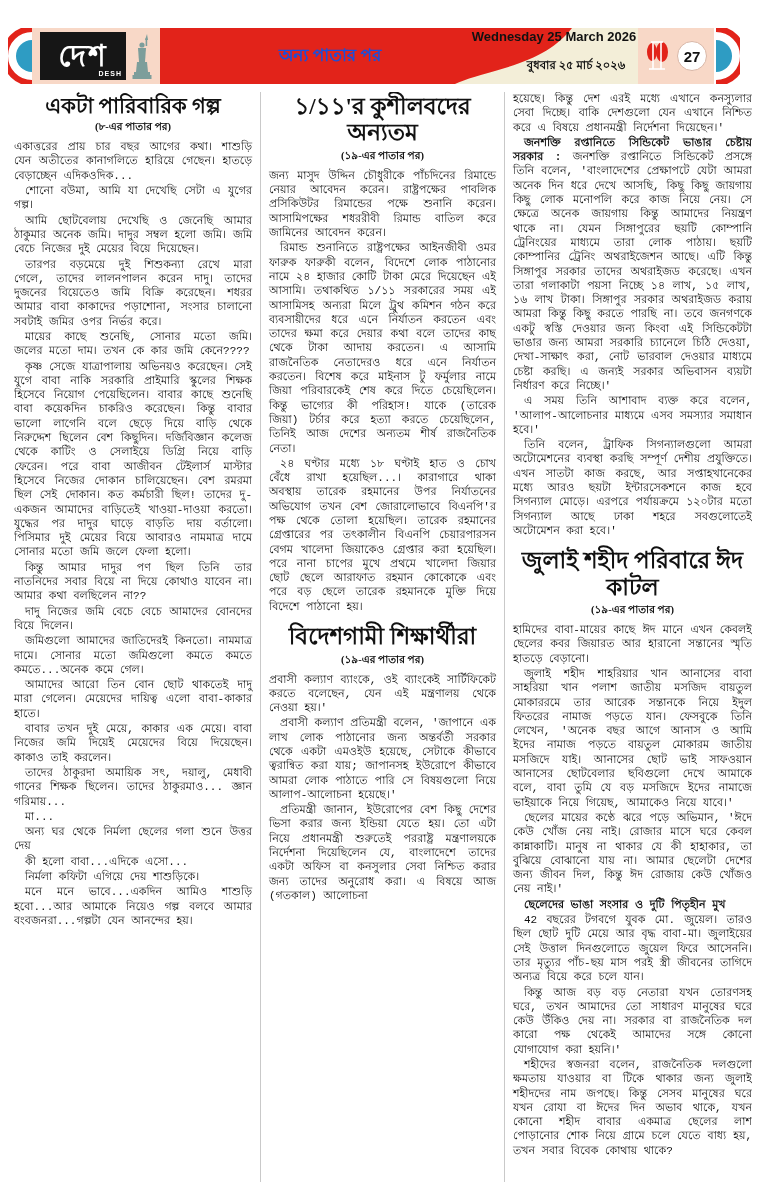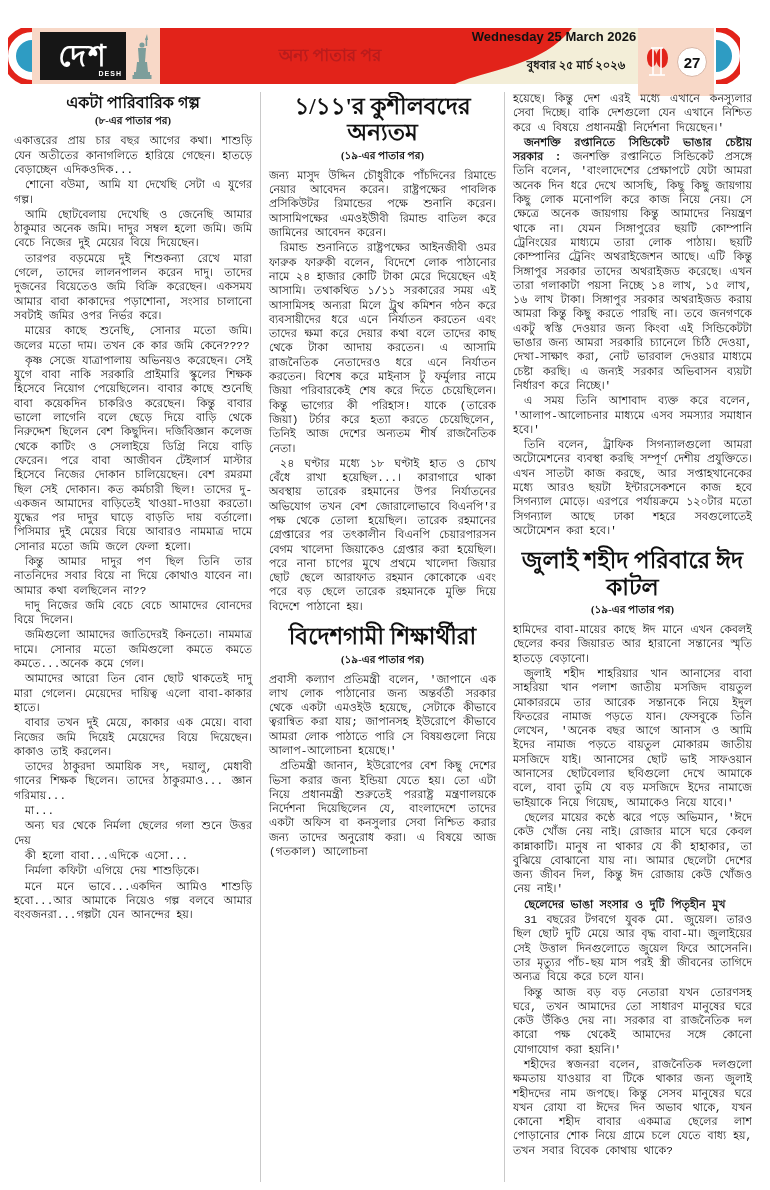--- a/index.html
+++ b/index.html
@@ -21,41 +21,41 @@
   .panel-pink-left{position:absolute;left:24px;top:0;width:128px;height:56px;background:var(--pink);display:flex;align-items:center;}
   .logo-box{width:86px;height:48px;background:#161616;margin-left:8px;position:relative;display:flex;align-items:center;justify-content:center;}
   .logo-bn{color:#fff;font-weight:bold;font-size:30px;line-height:1;letter-spacing:2px;font-family:"Liberation Serif",serif;}
   .logo-en{position:absolute;right:4px;bottom:3px;color:#fff;font-size:7px;font-weight:bold;font-family:"Liberation Sans",sans-serif;letter-spacing:1px;}
   .statue{margin-left:6px;}
   .banner-base{position:absolute;left:152px;top:0;width:496px;height:56px;background:var(--cream);}
   .banner-red-svg{position:absolute;left:152px;top:0;width:412px;height:56px;}
   .banner-label{
     position:absolute;left:152px;top:0;width:340px;height:56px;
     display:flex;align-items:center;justify-content:center;
-    color:#b91c1c;font-size:17px;font-weight:bold;
+    color:#1d4ed8;font-size:17px;font-weight:bold;
   }
   .date-block{position:absolute;left:455px;top:0;width:182px;height:48px;
     display:flex;flex-direction:column;align-items:center;justify-content:center;gap:13px;}
   .date-en{font-size:13px;font-weight:bold;font-family:"Liberation Sans",sans-serif;}
   .date-bn{font-size:11.5px;font-weight:bold;margin-left:44px;}
-  .panel-pink-right{position:absolute;left:630px;top:0;width:76px;height:68px;background:var(--pink);
+  .panel-pink-right{position:absolute;left:630px;top:0;width:76px;height:56px;background:var(--pink);
     display:flex;align-items:center;justify-content:center;gap:6px;}
   .page-number-circle{
     width:30px;height:30px;border-radius:50%;background:#fff;border:1.5px solid #d9b7a7;
     display:flex;align-items:center;justify-content:center;
     font-size:15px;font-weight:bold;font-family:"Liberation Sans",sans-serif;
   }
   
   .content{position:absolute;top:92px;left:14px;right:14px;bottom:8px;display:flex;}
   .col{overflow:hidden;}
   .col-1{width:246px;padding-right:8px;}
   .col-2{width:244px;border-left:1px solid var(--rule);padding:0 8px;}
   .col-3{width:248px;border-left:1px solid var(--rule);padding-left:8px;}
   .article{margin-bottom:10px;}
-  .article-title{font-size:16px;font-weight:bold;text-align:center;line-height:1.15;margin:2px 0 1px;}
+  .article-title{font-size:21px;font-weight:bold;text-align:center;line-height:1.15;margin:2px 0 1px;}
   .article-title.big{font-size:23px;}
   .continuation-note{font-size:10.5px;font-weight:bold;text-align:center;margin:1px 0 4px;}
   .article-body .para{
     font-size:11px;line-height:1.3;text-align:justify;margin:0 0 1px;
     word-break:normal;
     font-family:Liberation Mono, monospace;
   }
   .article-body .para + .para{text-indent:11px;}
   .article-body b{font-weight:bold;}
 </style>
@@ -125,21 +125,21 @@
   <div class="content">
 
     <div class="col col-1">
       <div class="article">
         <h2 class="article-title">একটা পারিবারিক গল্প</h2>
         <div class="continuation-note">(৮-এর পাতার পর)</div>
         <div class="article-body">
             <p class="para">একাত্তরের প্রায় চার বছর আগের কথা। শাশুড়ি যেন অতীতের কানাগলিতে হারিয়ে গেছেন। হাতড়ে বেড়াচ্ছেন এদিকওদিক...</p>
             <p class="para">শোনো বউমা, আমি যা দেখেছি সেটা এ যুগের গল্প।</p>
             <p class="para">আমি ছোটবেলায় দেখেছি ও জেনেছি আমার ঠাকুমার অনেক জমি। দাদুর সম্বল হলো জমি। জমি বেচে নিজের দুই মেয়ের বিয়ে দিয়েছেন।</p>
-            <p class="para">তারপর বড়মেয়ে দুই শিশুকন্যা রেখে মারা গেলে, তাদের লালনপালন করেন দাদু। তাদের দুজনের বিয়েতেও জমি বিক্রি করেছেন। একসময আমার বাবা কাকাদের পড়াশোনা, সংসার চালানো সবটাই জমির ওপর নির্ভর করে।</p>
+            <p class="para">তারপর বড়মেয়ে দুই শিশুকন্যা রেখে মারা গেলে, তাদের লালনপালন করেন দাদু। তাদের দুজনের বিয়েতেও জমি বিক্রি করেছেন। শধরর আমার বাবা কাকাদের পড়াশোনা, সংসার চালানো সবটাই জমির ওপর নির্ভর করে।</p>
             <p class="para">মায়ের কাছে শুনেছি, সোনার মতো জমি। জলের মতো দাম। তখন কে কার জমি কেনে????</p>
             <p class="para">কৃষ্ণ সেজে যাত্রাপালায় অভিনয়ও করেছেন। সেই যুগে বাবা নাকি সরকারি প্রাইমারি স্কুলের শিক্ষক হিসেবে নিয়োগ পেয়েছিলেন। বাবার কাছে শুনেছি বাবা কয়েকদিন চাকরিও করেছেন। কিন্তু বাবার ভালো লাগেনি বলে ছেড়ে দিয়ে বাড়ি থেকে নিরুদ্দেশ ছিলেন বেশ কিছুদিন। দর্জিবিজ্ঞান কলেজ থেকে কাটিং ও সেলাইয়ে ডিগ্রি নিয়ে বাড়ি ফেরেন। পরে বাবা আজীবন টেইলার্স মাস্টার হিসেবে নিজের দোকান চালিয়েছেন। বেশ রমরমা ছিল সেই দোকান। কত কর্মচারী ছিল! তাদের দু-একজন আমাদের বাড়িতেই খাওয়া-দাওয়া করতো। যুদ্ধের পর দাদুর ঘাড়ে বাড়তি দায় বর্তালো। পিসিমার দুই মেয়ের বিয়ে আবারও নামমাত্র দামে সোনার মতো জমি জলে ফেলা হলো।</p>
             <p class="para">কিন্তু আমার দাদুর পণ ছিল তিনি তার নাতনিদের সবার বিয়ে না দিয়ে কোথাও যাবেন না। আমার কথা বলছিলেন না??</p>
             <p class="para">দাদু নিজের জমি বেচে বেচে আমাদের বোনদের বিয়ে দিলেন।</p>
             <p class="para">জমিগুলো আমাদের জাতিদেরই কিনতো। নামমাত্র দামে। সোনার মতো জমিগুলো কমতে কমতে কমতে...অনেক কমে গেল।</p>
             <p class="para">আমাদের আরো তিন বোন ছোট থাকতেই দাদু মারা গেলেন। মেয়েদের দায়িত্ব এলো বাবা-কাকার হাতে।</p>
             <p class="para">বাবার তখন দুই মেয়ে, কাকার এক মেয়ে। বাবা নিজের জমি দিয়েই মেয়েদের বিয়ে দিয়েছেন। কাকাও তাই করলেন।</p>
             <p class="para">তাদের ঠাকুরদা অমায়িক সৎ, দয়ালু, মেধাবী গানের শিক্ষক ছিলেন। তাদের ঠাকুরমাও... জ্ঞান গরিমায়...</p>
             <p class="para">মা...</p>
             <p class="para">অন্য ঘর থেকে নির্মলা ছেলের গলা শুনে উত্তর দেয়</p>
@@ -148,29 +148,30 @@
             <p class="para">মনে মনে ভাবে...একদিন আমিও শাশুড়ি হবো...আর আমাকে নিয়েও গল্প বলবে আমার বংবজনরা...গল্পটা যেন আনন্দের হয়।</p>
           </div>
       </div>
     </div>
 
     <div class="col col-2">
       <div class="article">
         <h2 class="article-title big">১/১১'র কুশীলবদের অন্যতম</h2>
         <div class="continuation-note">(১৯-এর পাতার পর)</div>
         <div class="article-body">
-            <p class="para">জন্য মাসুদ উদ্দিন চৌধুরীকে পাঁচদিনের রিমান্ডে নেয়ার আবেদন করেন। রাষ্ট্রপক্ষের পাবলিক প্রসিকিউটর রিমান্ডের পক্ষে শুনানি করেন। আসামিপক্ষের এমওইউীবী রিমান্ড বাতিল করে জামিনের আবেদন করেন।</p>
+            <p class="para">জন্য মাসুদ উদ্দিন চৌধুরীকে পাঁচদিনের রিমান্ডে নেয়ার আবেদন করেন। রাষ্ট্রপক্ষের পাবলিক প্রসিকিউটর রিমান্ডের পক্ষে শুনানি করেন। আসামিপক্ষের শধররীবী রিমান্ড বাতিল করে জামিনের আবেদন করেন।</p>
             <p class="para">রিমান্ড শুনানিতে রাষ্ট্রপক্ষের আইনজীবী ওমর ফারুক ফারুকী বলেন, বিদেশে লোক পাঠানোর নামে ২৪ হাজার কোটি টাকা মেরে দিয়েছেন এই আসামি। তথাকথিত ১/১১ সরকারের সময় এই আসামিসহ অন্যরা মিলে ট্রুথ কমিশন গঠন করে ব্যবসায়ীদের ধরে এনে নির্যাতন করতেন এবং তাদের ক্ষমা করে দেয়ার কথা বলে তাদের কাছ থেকে টাকা আদায় করতেন। এ আসামি রাজনৈতিক নেতাদেরও ধরে এনে নির্যাতন করতেন। বিশেষ করে মাইনাস টু ফর্মুলার নামে জিয়া পরিবারকেই শেষ করে দিতে চেয়েছিলেন। কিন্তু ভাগ্যের কী পরিহাস! যাকে (তারেক জিয়া) টর্চার করে হত্যা করতে চেয়েছিলেন, তিনিই আজ দেশের অন্যতম শীর্ষ রাজনৈতিক নেতা।</p>
             <p class="para">২৪ ঘণ্টার মধ্যে ১৮ ঘণ্টাই হাত ও চোখ বেঁধে রাখা হয়েছিল...। কারাগারে থাকা অবস্থায় তারেক রহমানের উপর নির্যাতনের অভিযোগ তখন বেশ জোরালোভাবে বিএনপি'র পক্ষ থেকে তোলা হয়েছিল। তারেক রহমানের গ্রেপ্তারের পর তৎকালীন বিএনপি চেয়ারপারসন বেগম খালেদা জিয়াকেও গ্রেপ্তার করা হয়েছিল। পরে নানা চাপের মুখে প্রথমে খালেদা জিয়ার ছোট ছেলে আরাফাত রহমান কোকোকে এবং পরে বড় ছেলে তারেক রহমানকে মুক্তি দিয়ে বিদেশে পাঠানো হয়।</p>
           </div>
       </div>
       <div class="article">
         <h2 class="article-title big">বিদেশগামী শিক্ষার্থীরা</h2>
         <div class="continuation-note">(১৯-এর পাতার পর)</div>
         <div class="article-body">
+            <p class="para">প্রবাসী কল্যাণ ব্যাংকে, ওই ব্যাংকেই সার্টিফিকেট করতে বলেছেন, যেন এই মন্ত্রণালয় থেকে নেওয়া হয়।'</p>
             <p class="para">প্রবাসী কল্যাণ প্রতিমন্ত্রী বলেন, 'জাপানে এক লাখ লোক পাঠানোর জন্য অন্তর্বর্তী সরকার থেকে একটা এমওইউ হয়েছে, সেটাকে কীভাবে ত্বরান্বিত করা যায়; জাপানসহ ইউরোপে কীভাবে আমরা লোক পাঠাতে পারি সে বিষয়গুলো নিয়ে আলাপ-আলোচনা হয়েছে।'</p>
             <p class="para">প্রতিমন্ত্রী জানান, ইউরোপের বেশ কিছু দেশের ভিসা করার জন্য ইন্ডিয়া যেতে হয়। তো এটা নিয়ে প্রধানমন্ত্রী শুরুতেই পররাষ্ট্র মন্ত্রণালয়কে নির্দেশনা দিয়েছিলেন যে, বাংলাদেশে তাদের একটা অফিস বা কনসুলার সেবা নিশ্চিত করার জন্য তাদের অনুরোধ করা। এ বিষয়ে আজ (গতকাল) আলোচনা</p>
           </div>
       </div>
     </div>
 
     <div class="col col-3">
       <div class="article">
         <div class="article-body">
             <p class="para">হয়েছে। কিন্তু দেশ এরই মধ্যে এখানে কনস্যুলার সেবা দিচ্ছে। বাকি দেশগুলো যেন এখানে নিশ্চিত করে এ বিষয়ে প্রধানমন্ত্রী নির্দেশনা দিয়েছেন।'</p>
@@ -180,21 +181,21 @@
           </div>
       </div>
       <div class="article">
         <h2 class="article-title big">জুলাই শহীদ পরিবারে ঈদ কাটল</h2>
         <div class="continuation-note">(১৯-এর পাতার পর)</div>
         <div class="article-body">
             <p class="para">হামিদের বাবা-মায়ের কাছে ঈদ মানে এখন কেবলই ছেলের কবর জিয়ারত আর হারানো সন্তানের স্মৃতি হাতড়ে বেড়ানো।</p>
             <p class="para">জুলাই শহীদ শাহরিয়ার খান আনাসের বাবা সাহরিয়া খান পলাশ জাতীয় মসজিদ বায়তুল মোকাররমে তার আরেক সন্তানকে নিয়ে ইদুল ফিতরের নামাজ পড়তে যান। ফেসবুকে তিনি লেখেন, 'অনেক বছর আগে আনাস ও আমি ইদের নামাজ পড়তে বায়তুল মোকারম জাতীয় মসজিদে যাই। আনাসের ছোট ভাই সাফওয়ান আনাসের ছোটবেলার ছবিগুলো দেখে আমাকে বলে, বাবা তুমি যে বড় মসজিদে ইদের নামাজে ভাইয়াকে নিয়ে গিয়েছ, আমাকেও নিয়ে যাবে।'</p>
             <p class="para">ছেলের মায়ের কণ্ঠে ঝরে পড়ে অভিমান, 'ঈদে কেউ খোঁজ নেয় নাই। রোজার মাসে ঘরে কেবল কান্নাকাটি। মানুষ না থাকার যে কী হাহাকার, তা বুঝিয়ে বোঝানো যায় না। আমার ছেলেটা দেশের জন্য জীবন দিল, কিন্তু ঈদ রোজায় কেউ খোঁজও নেয় নাই।'</p>
             <p class="para"><b>ছেলেদের ভাঙা সংসার ও দুটি পিতৃহীন মুখ </b></p>
-            <p class="para">31 বছরের টগবগে যুবক মো. জুয়েল। তারও ছিল ছোট দুটি মেয়ে আর বৃদ্ধ বাবা-মা। জুলাইয়ের সেই উত্তাল দিনগুলোতে জুয়েল ফিরে আসেননি। তার মৃত্যুর পাঁচ-ছয় মাস পরই স্ত্রী জীবনের তাগিদে অন্যত্র বিয়ে করে চলে যান।</p>
+            <p class="para">42 বছরের টগবগে যুবক মো. জুয়েল। তারও ছিল ছোট দুটি মেয়ে আর বৃদ্ধ বাবা-মা। জুলাইয়ের সেই উত্তাল দিনগুলোতে জুয়েল ফিরে আসেননি। তার মৃত্যুর পাঁচ-ছয় মাস পরই স্ত্রী জীবনের তাগিদে অন্যত্র বিয়ে করে চলে যান।</p>
             <p class="para">কিন্তু আজ বড় বড় নেতারা যখন তোরণসহ ঘরে, তখন আমাদের তো সাধারণ মানুষের ঘরে কেউ উঁকিও দেয় না। সরকার বা রাজনৈতিক দল কারো পক্ষ থেকেই আমাদের সঙ্গে কোনো যোগাযোগ করা হয়নি।'</p>
             <p class="para">শহীদের স্বজনরা বলেন, রাজনৈতিক দলগুলো ক্ষমতায় যাওয়ার বা টিকে থাকার জন্য জুলাই শহীদদের নাম জপছে। কিন্তু সেসব মানুষের ঘরে যখন রোযা বা ঈদের দিন অভাব থাকে, যখন কোনো শহীদ বাবার একমাত্র ছেলের লাশ পোড়ানোর শোক নিয়ে গ্রামে চলে যেতে বাধ্য হয়, তখন সবার বিবেক কোথায় থাকে?</p>
           </div>
       </div>
     </div>
 
   </div>
 </div>
 
 </body></html>

